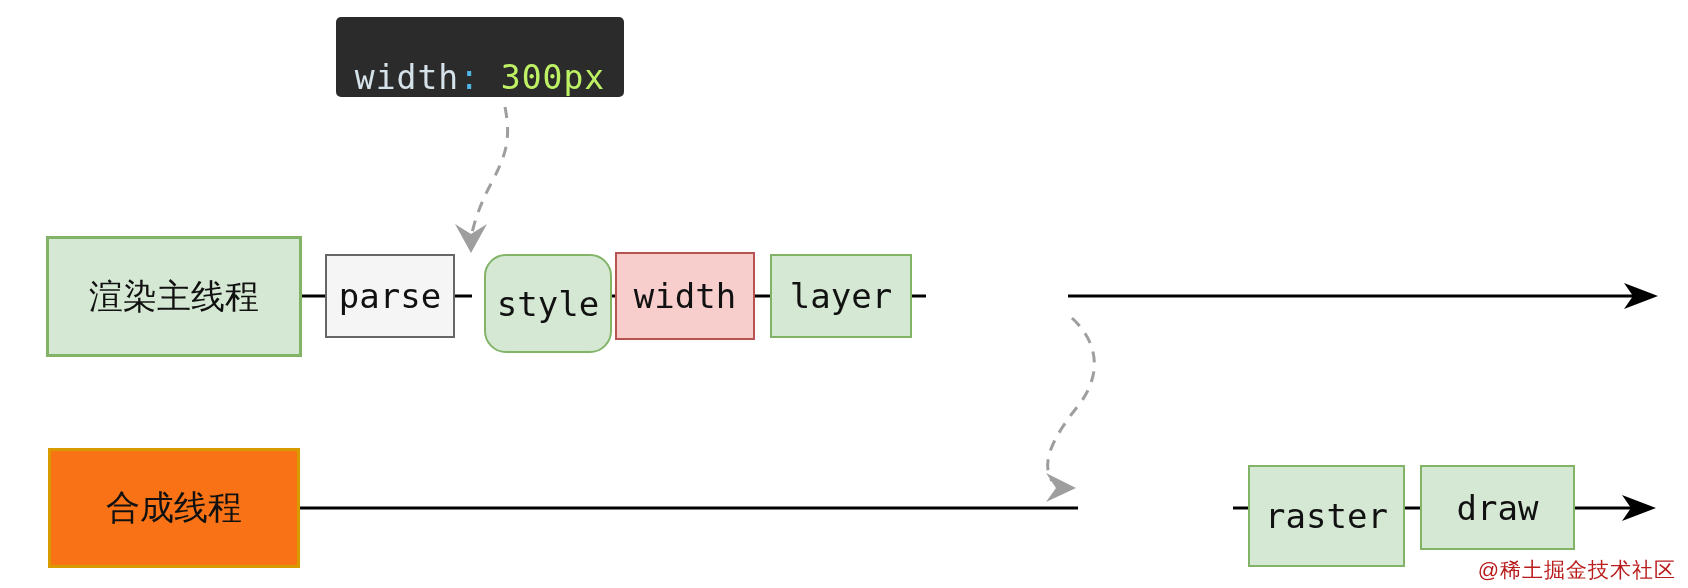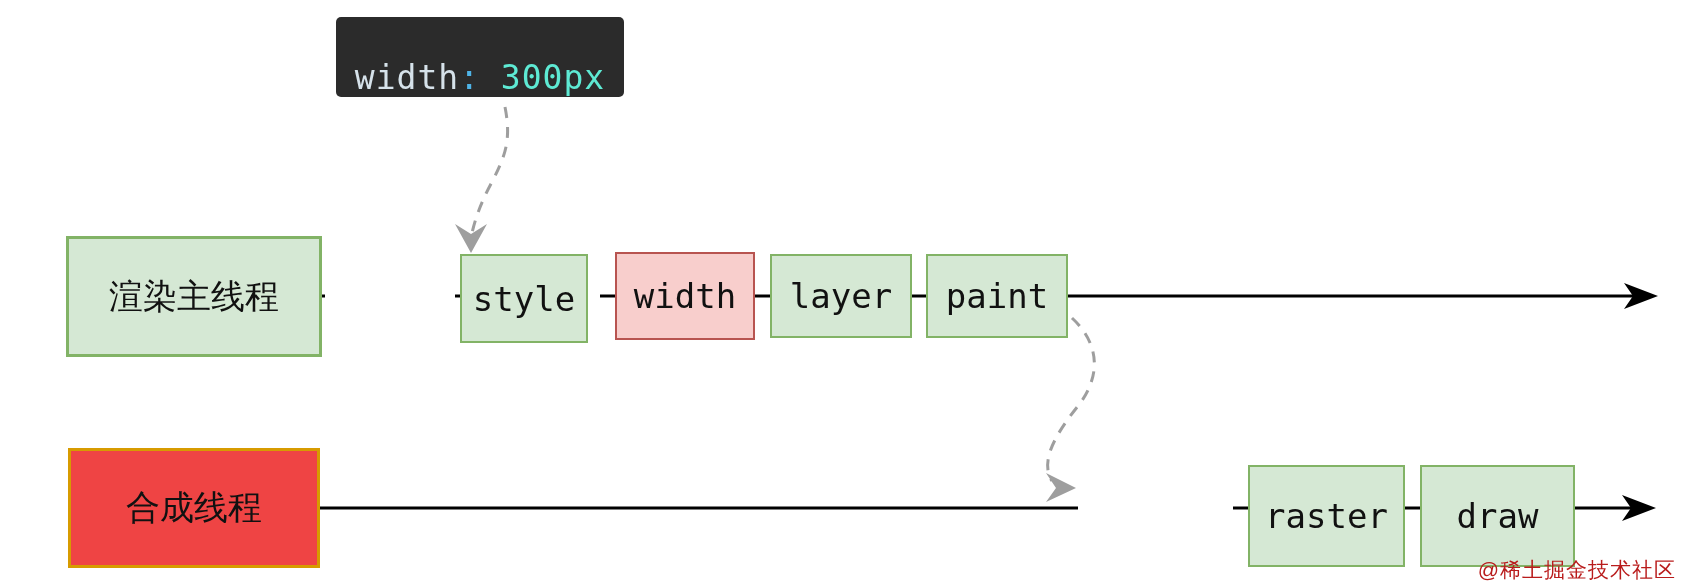--- a/index.html
+++ b/index.html
@@ -12,49 +12,49 @@
   }
   #lines{position:absolute;left:0;top:0;width:1688px;height:588px;}
   .box{
     position:absolute;
     display:flex;align-items:center;justify-content:center;
     box-sizing:border-box;
     font-size:34px;color:#111;
     background:#d5e8d4;border:2px solid #82b366;
   }
   .stage{font-family:"DejaVu Sans Mono","Liberation Mono",monospace;}
-  .thread-label{border-width:3px;font-family:Liberation Mono, monospace;margin-left:20px;}
+  .thread-label{border-width:3px;font-family:Liberation Mono, monospace;}
   .gray{background:#f5f5f5;border-color:#666666;}
   .red{background:#f8cecc;border-color:#b85450;}
-  .orange{background:#ef4444;border-color:#d79b00;}
+  .orange{background:#f97316;border-color:#d79b00;}
 
   
   #main-label{left:46px;top:236px;width:256px;height:121px;}
   #parse {left:325px;top:254px;width:130px;height:84px;}
-  #style {left:460px;top:254px;width:128px;height:89px;}
+  #style {left:484px;top:254px;width:128px;height:99px;border-radius:22px;}
   #layout{left:615px;top:252px;width:140px;height:88px;}
   #layer {left:770px;top:254px;width:142px;height:84px;}
   #paint {left:926px;top:254px;width:142px;height:84px;}
 
   
   #comp-label{left:48px;top:448px;width:252px;height:120px;}
   #tiling{left:1078px;top:465px;width:155px;height:85px;}
   #raster{left:1248px;top:465px;width:157px;height:102px;}
-  #draw  {left:1420px;top:465px;width:155px;height:102px;}
+  #draw  {left:1420px;top:465px;width:155px;height:85px;}
 
   #tooltip{
     position:absolute;left:336px;top:17px;width:288px;height:80px;
     background:#2b2b2b;border-radius:5px;
     display:flex;align-items:flex-end;justify-content:center;
     font-family:"DejaVu Sans Mono","Liberation Mono",monospace;
     font-size:33px;letter-spacing:1px;white-space:pre;
   }
   #tooltip .prop{color:#d6e2ea;}
   #tooltip .colon{color:#4fb4e8;}
-  #tooltip .val{color:#5eead4;}
+  #tooltip .val{color:#bef264;}
 
   #watermark{
     position:absolute;right:12px;top:556px;
     font-size:21px;color:#b91c1c;letter-spacing:1px;
     font-family:"Liberation Sans",sans-serif;
   }
 </style>
 </head>
 <body>
 
@@ -88,31 +88,31 @@
     <path d="M1076,488 L1046,473 L1056,488 L1046,502 Z" fill="#9e9e9e"></path>
   </svg>
 
   <div id="tooltip">
     <span class="prop">width</span><span class="colon">:</span><span class="val"> 300px</span>
   </div>
 
   <div class="box thread-label" id="main-label">
     <span>渲染主线程</span>
   </div>
+  <div class="box stage gray" id="parse">
+    <span>parse</span>
+  </div>
   <div class="box stage" id="style">
     <span>style</span>
   </div>
   <div class="box stage red" id="layout">
     <span>width</span>
   </div>
   <div class="box stage" id="layer">
     <span>layer</span>
-  </div>
-  <div class="box stage" id="paint">
-    <span>paint</span>
   </div>
 
   <div class="box thread-label orange" id="comp-label">
     <span>合成线程</span>
   </div>
   <div class="box stage" id="raster">
     <span>raster</span>
   </div>
   <div class="box stage" id="draw">
     <span>draw</span>

